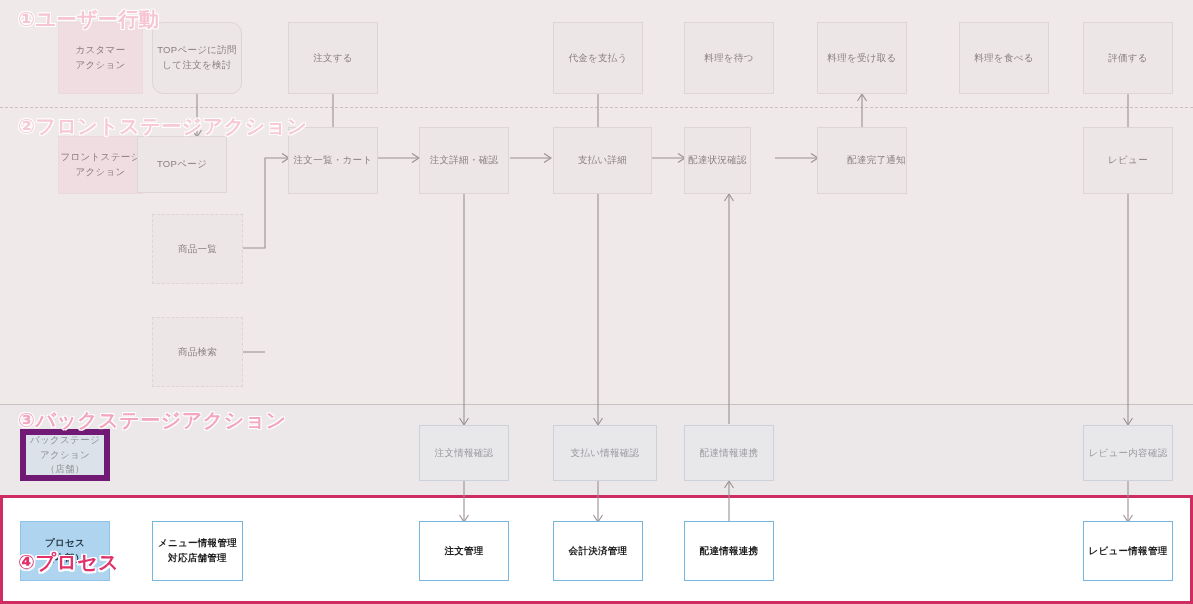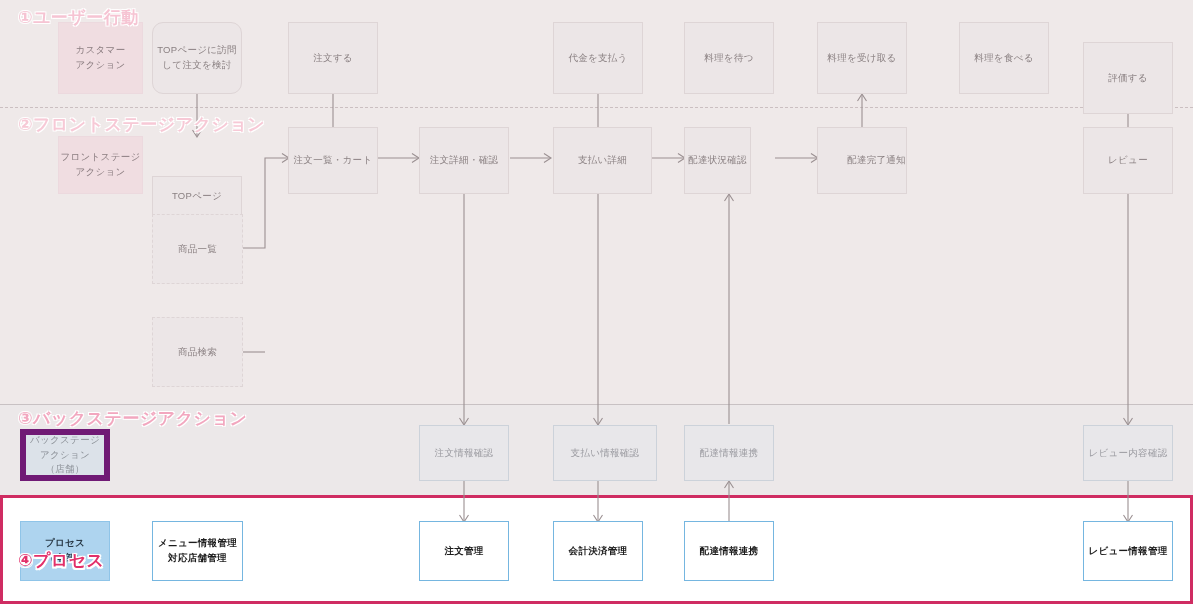--- a/index.html
+++ b/index.html
@@ -30,21 +30,21 @@
     border-top: 1px dashed #cbbfc1;
   }
   #div-front-back {
     top: 404px;
     border-top: 1px solid #c8c1c3;
   }
 
   
   .heading {
     position: absolute;
-    font-size: 17px;
+    font-size: 20px;
     font-weight: bold;
     letter-spacing: .5px;
     white-space: nowrap;
     z-index: 40;
   }
   #head-1 { left: 18px; top: 6px;   color: #f6c4d3;
             text-shadow: 1px 1px 0 #fff, -1px -1px 0 #fff, 1px -1px 0 #fff, -1px 1px 0 #fff; }
   #head-2 { left: 18px; top: 113px; color: #f7c9d6;
             text-shadow: 1px 1px 0 #fff, -1px -1px 0 #fff, 1px -1px 0 #fff, -1px 1px 0 #fff; }
   #head-3 { left: 18px; top: 407px; color: #f2a7bf;
@@ -191,23 +191,23 @@
   <div class="node lane-label-proc" style="left:20px;  top:521px; width:90px; height:60px;">プロセス
 （本部）</div>
 
   <div class="node box-faint" style="left:152px;  top:22px; width:90px; height:72px;border-radius:11px;">TOPページに訪問
 して注文を検討</div>
   <div class="node box-faint" style="left:288px;  top:22px; width:90px; height:72px;">注文する</div>
   <div class="node box-faint" style="left:553px;  top:22px; width:90px; height:72px;">代金を支払う</div>
   <div class="node box-faint" style="left:684px;  top:22px; width:90px; height:72px;">料理を待つ</div>
   <div class="node box-faint" style="left:817px;  top:22px; width:90px; height:72px;">料理を受け取る</div>
   <div class="node box-faint" style="left:959px;  top:22px; width:90px; height:72px;">料理を食べる</div>
-  <div class="node box-faint" style="left:1083px; top:22px; width:90px; height:72px;margin-top:20px;">評価する</div>
-
-  <div class="node box-faint" style="left:152px;  top:136px; width:90px; height:40px;margin-top:40px;">TOPページ</div>
+  <div class="node box-faint" style="left:1083px; top:22px; width:90px; height:72px;">評価する</div>
+
+  <div class="node box-faint" style="left:137px;  top:136px; width:90px; height:57px;">TOPページ</div>
   <div class="node box-faint" style="left:288px;  top:127px; width:90px; height:67px;">注文一覧・カート</div>
   <div class="node box-faint" style="left:419px;  top:127px; width:90px; height:67px;">注文詳細・確認</div>
   <div class="node box-faint" style="left:553px;  top:127px; width:99px; height:67px;">支払い詳細</div>
   <div class="node box-faint" style="left:684px;  top:127px; width:67px; height:67px;">配達状況確認</div>
   <div class="node box-faint" style="left:817px;  top:127px; width:90px; height:67px;padding-left:29px;">配達完了通知</div>
   <div class="node box-faint" style="left:1083px; top:127px; width:90px; height:67px;">レビュー</div>
   <div class="node box-dashed" style="left:152px; top:214px; width:91px; height:70px;">商品一覧</div>
   <div class="node box-dashed" style="left:152px; top:317px; width:91px; height:70px;">商品検索</div>
 
   <div class="node box-back" style="left:419px;  top:425px; width:90px; height:56px;">注文情報確認</div>

